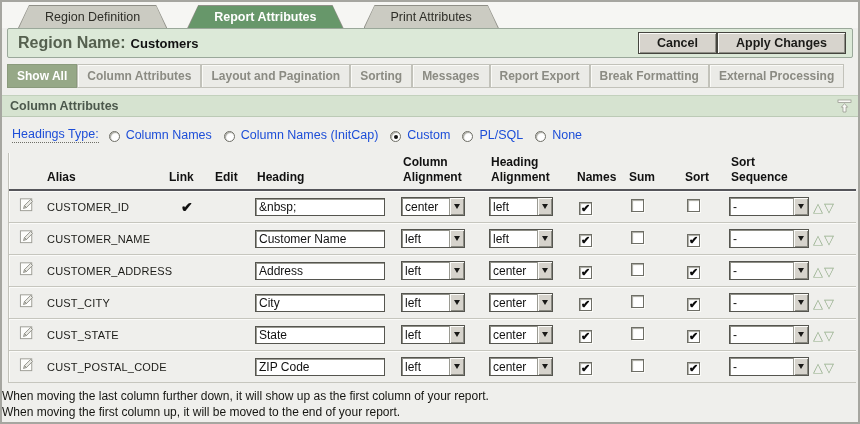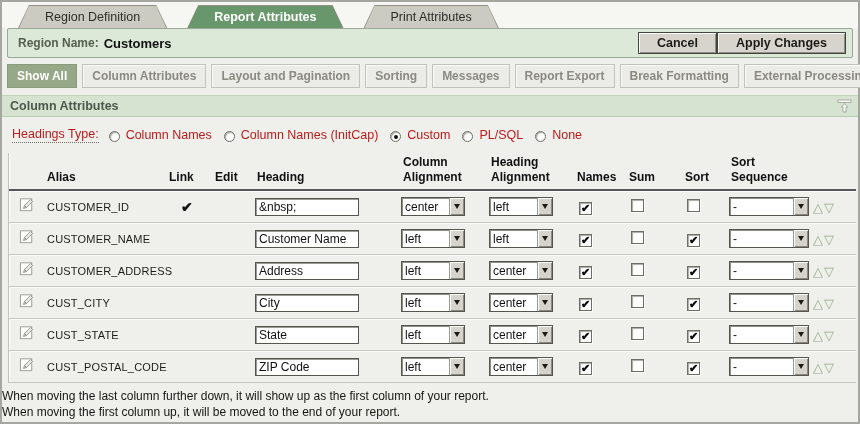--- a/index.html
+++ b/index.html
@@ -40,36 +40,36 @@
   }
   
   .regionbar {
     margin: 0 5px; height: 30px;
     background: #dce9d8;
     border: 1px solid #9aa89a;
     border-radius: 2px;
     display: flex; align-items: center;
     padding: 0 6px 0 10px;
   }
-  .regionbar .lbl { font-weight: bold; font-size: 12px; color: #55604f; }
+  .regionbar .lbl { font-weight: bold; font-size: 16px; color: #55604f; }
   .regionbar .val { font-weight: bold; font-size: 13px; color: #111; margin-left: 5px; }
   .regionbar .spacer { flex: 1; }
   .btn3d {
     font-family: "Liberation Sans", sans-serif;
     font-weight: bold; font-size: 12.5px; color: #1b1b18;
     background: #d7d4cd;
     border: 1px solid #45453f;
     box-shadow: inset 1px 1px 0 #fbfbf8, inset -1px -1px 0 #8f8f87;
     height: 22px; padding: 0 18px; margin-left: 0;
     cursor: pointer;
   }
   .btn3d.wide { padding: 0 18px; }
   
   .toolbar {
-    display: flex; gap: 5px;
+    display: flex; 
     margin: 6px 0 0 5px;
   }
   .tbtn {
     font-family: "Liberation Sans", sans-serif;
     font-weight: bold; font-size: 12px; color: #8b8b83;
     background: #ebebe7;
     border: 1px solid #c2c2ba;
     box-shadow: inset 1px 1px 0 #fafaf7;
     padding: 4px 9px; white-space: nowrap;
     cursor: pointer;
@@ -88,21 +88,21 @@
     display: flex; align-items: center;
     padding: 0 6px 0 8px;
     font-weight: bold; font-size: 12.5px; color: #4c584c;
   }
   .section-header .spacer { flex: 1; }
   .scrolltop { cursor: pointer; display: inline-flex; }
   
   .headings-row {
     display: flex; align-items: center;
     padding: 10px 0 8px 10px;
-    font-size: 12.5px; color: #b91c1c;
+    font-size: 12.5px; color: #1d4ed8;
   }
   .ht-label { border-bottom: 1px dotted #6e6e66; padding-bottom: 1px; margin-right: 10px; }
   .radio-opt { display: inline-flex; align-items: flex-end; margin-right: 12px; cursor: pointer; }
   .radio {
     width: 11px; height: 11px; border-radius: 50%;
     background: #fff; border: 1px solid #6e6e66;
     box-shadow: inset 1px 1px 1px #a8a8a0;
     display: inline-block; position: relative; margin-right: 6px;
   }
   .radio[data-checked="true"]::after {
@@ -130,21 +130,21 @@
   .trow {
     height: 32px;
     border-bottom: 1px solid #c6c6be;
     box-shadow: inset 0 1px 0 #fbfbf9;
   }
   .c-alias { font-size: 11px; color: #1c1c18; letter-spacing: 0.2px; padding-left: 2px; }
   .c-pencil { text-align: center; }
   .pencil { cursor: pointer; display: inline-flex; }
   .linkcheck { font-size: 14px; font-weight: bold; color: #111; padding-left: 14px; }
   .tin {
-    width: 104px; height: 18px;
+    width: 130px; height: 18px;
     border: 1px solid #55554f;
     box-shadow: inset 1px 1px 0 #9b9b93;
     font-family: "Liberation Sans", sans-serif;
     font-size: 12px; color: #111; padding: 0 3px;
     background: #fff;
   }
   .sel {
     width: 64px; height: 19px;
     border: 1px solid #55554f;
     box-shadow: inset 1px 1px 0 #8e8e86;

